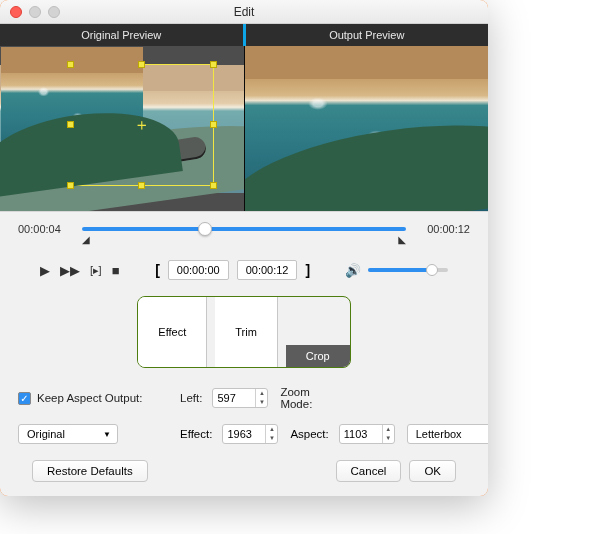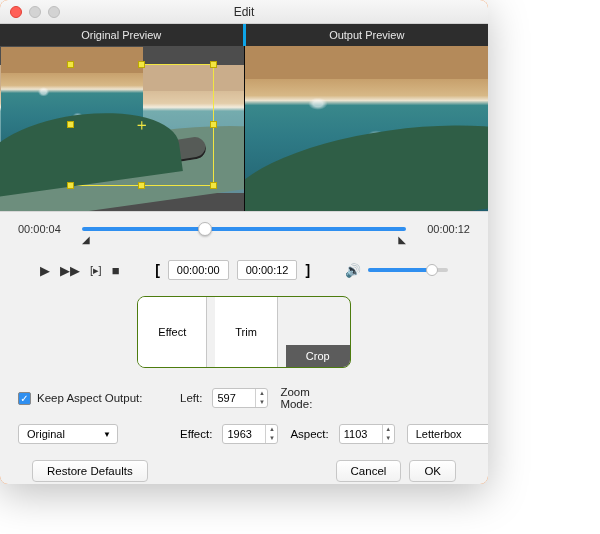--- a/index.html
+++ b/index.html
@@ -86,21 +86,21 @@
     .numbox .spin { width: 12px; display: flex; flex-direction: column; border-left: 1px solid #d0d0d0; }
     .numbox .spin span { flex:1; font-size: 6px; text-align: center; line-height: 8px; color:#555; }
     .checkbox { width: 13px; height: 13px; border: 1px solid #888; border-radius: 2px; background: #2f8ff0; color: #fff; font-size: 10px; display: inline-flex; align-items: center; justify-content: center; }
 
     .select { display: inline-flex; align-items: center; border: 1px solid #c4c4c4; background: #fff; border-radius: 3px; height: 20px; padding: 0 6px 0 8px; gap: 16px; font-size: 11px; min-width: 100px; justify-content: space-between; }
     .select .tri { font-size: 8px; }
 
     .row2 { display: grid; grid-template-columns: 150px 1fr 1fr 120px; gap: 14px 12px; align-items: center; margin-top: 14px; font-size: 11.5px; }
 
     
-    .footer { display: flex; align-items: center; padding: 16px 14px 2px; }
+    .footer { display: flex; align-items: center; padding: 16px 14px 14px; }
     .btn { background: linear-gradient(#ffffff,#f2f2f2); border: 1px solid #c7c7c7; border-radius: 4px; font-size: 11.5px; padding: 4px 14px; cursor: pointer; }
     .footer .spacer { flex: 1; }
     .footer .btn + .btn { margin-left: 8px; }
   </style>
 </head>
 <body>
 
 <div class="window">
   <div class="titlebar">
     <div class="traffic">

